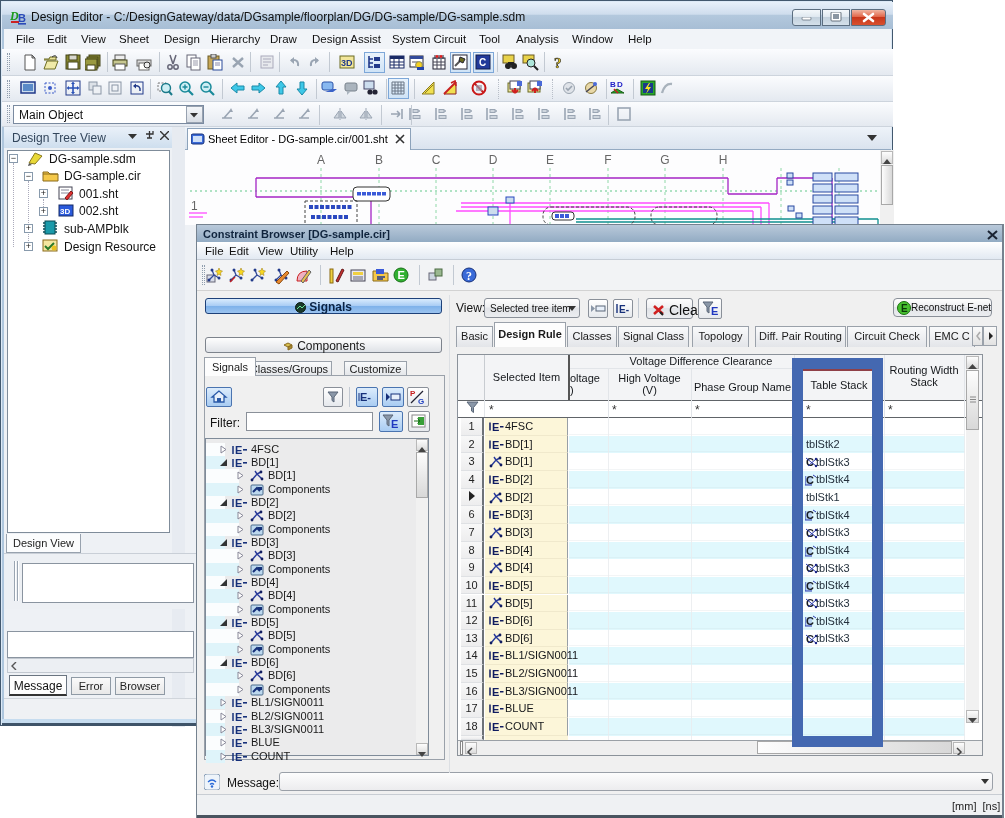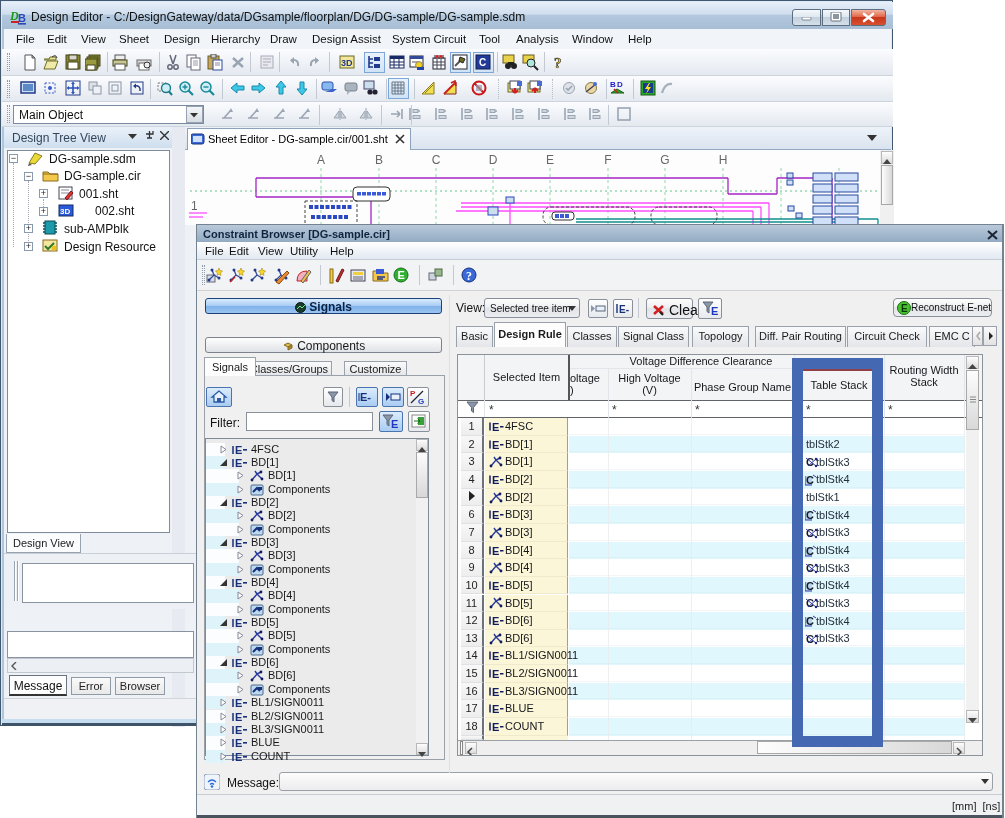--- a/index.html
+++ b/index.html
@@ -458,21 +458,21 @@
         <rect x="1" y="1" width="13" height="12" fill="#fff" stroke="#445"></rect>
         <path d="M3 4 h8 M3 7 h8" stroke="#889"></path>
         <path d="M7 12 l6 -7 l2 2 l-6 7 z" fill="#e03030" stroke="#801818"></path>
       </svg>
 <div class="a" style="left:78px;top:186px;font-size:12px;color:#111;font-weight:normal;white-space:nowrap;text-align:right;">001.sht</div>
 <div class="a pmbox" style="left:38px;top:206px">+</div>
 <svg class="a" style="left:57px;top:202px;" width="17" height="15" viewBox="0 0 17 15">
         <rect x="1" y="2" width="14" height="11" fill="#2a5adc" stroke="#152a66"></rect>
         <text x="2" y="11" font-size="8" font-weight="bold" fill="#fff" font-family="Liberation Sans">3D</text>
       </svg>
-<div class="a" style="left:78px;top:203px;font-size:12px;color:#111;font-weight:normal;white-space:nowrap;margin-left:16px;">002.sht</div>
+<div class="a" style="left:78px;top:203px;font-size:12px;color:#111;font-weight:normal;white-space:nowrap;">002.sht</div>
 <div class="a pmbox" style="left:23px;top:223px">+</div>
 <svg class="a" style="left:41px;top:219px;" width="17" height="15" viewBox="0 0 17 15">
         <rect x="3" y="1" width="10" height="13" fill="#1a9aaa" stroke="#0a4a55"></rect>
         <path d="M1 3 h2 M1 6 h2 M1 9 h2 M1 12 h2 M13 3 h2 M13 6 h2 M13 9 h2 M13 12 h2" stroke="#0a4a55" stroke-width="1.4"></path>
       </svg>
 <div class="a" style="left:63px;top:221px;font-size:12px;color:#111;font-weight:normal;white-space:nowrap;">sub-AMPblk</div>
 <div class="a pmbox" style="left:23px;top:241px">+</div>
 <svg class="a" style="left:41px;top:237px;" width="17" height="15" viewBox="0 0 17 15">
         <rect x="1" y="2" width="14" height="11" fill="#f4e6a0" stroke="#8a6a1a"></rect>
         <path d="M3 8 l3 3 l6 -6" stroke="#2a7a2a" stroke-width="2" fill="none"></path>

